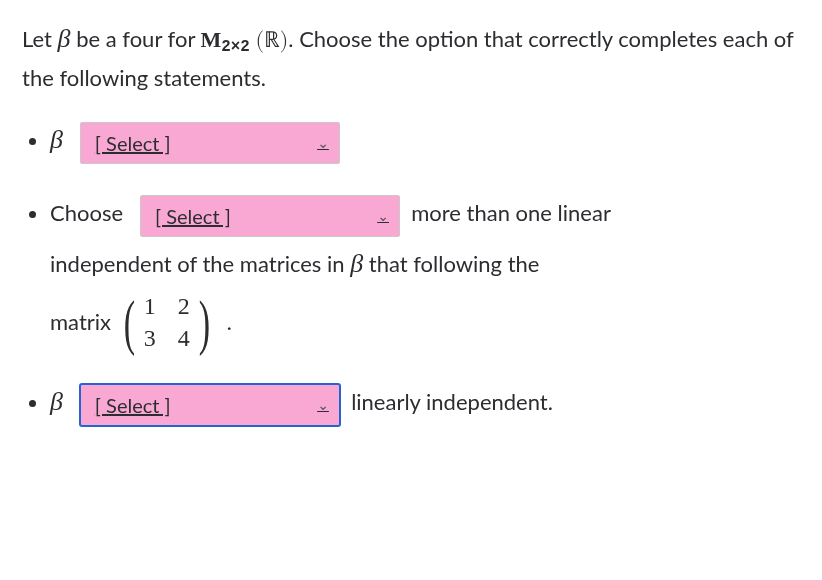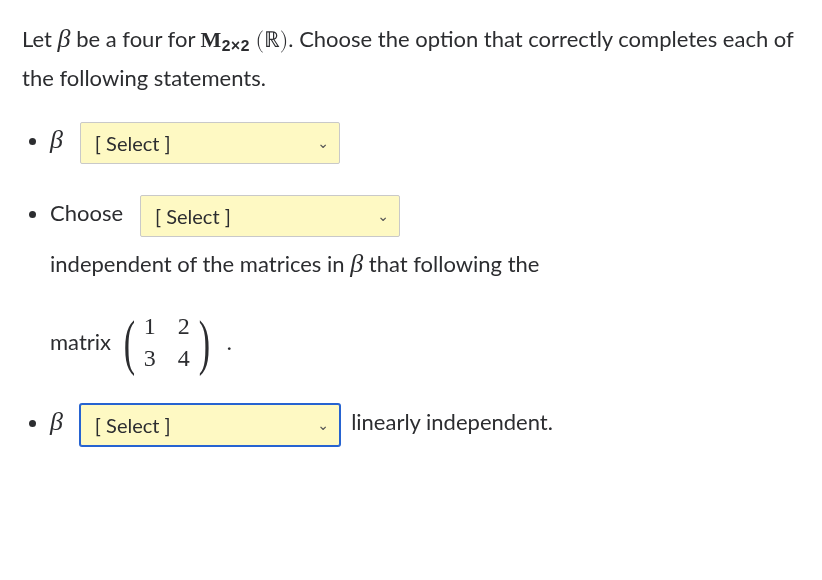--- a/index.html
+++ b/index.html
@@ -38,33 +38,34 @@
     padding-left: 28px;
     margin: 18px 0 0 0;
   }
   ul.bullets > li {
     margin-bottom: 22px;
     line-height: 2.1;
   }
   .select {
     display: inline-flex;
     align-items: center;
-    background: #fef9c3;
+    background: #f9a8d4;
     border: 1px solid #c9c9c9;
     height: 42px;
     padding: 0 10px 0 14px;
     font-size: 20px;
     color: #2c2d30;
     border-radius: 2px;
     vertical-align: middle;
     min-width: 260px;
     box-sizing: border-box;
     justify-content: space-between;
     cursor: pointer;
     line-height: normal;
+    text-decoration: underline;
   }
   .select.focused {
     border: 1px solid #2663d1;
     box-shadow: 0 0 0 1px #2663d1;
   }
   .select .chev {
     font-size: 14px;
     color: #555;
     margin-left: 20px;
   }
@@ -90,21 +91,20 @@
     column-gap: 22px;
     row-gap: 8px;
     padding: 0 4px;
   }
   .matrix-grid span { text-align: center; }
   .inline-row {
     display: flex;
     flex-wrap: wrap;
     align-items: center;
     gap: 6px;
-    margin-top: 20px;
   }
   .period {
     font-family: "Cambria Math", "STIXGeneral", serif;
     font-size: 24px;
     margin-left: 4px;
   }
 </style>
 </head>
 <body>
 
@@ -128,21 +128,21 @@
     &nbsp;
   </li>
 
   <li>
     <span>Choose</span>
     &nbsp;
     <span class="select">
       <span>[ Select ]</span>
       <span class="chev">⌄</span>
     </span>
-    &nbsp;
+    &nbsp;<span>more than one linear</span>
     <br>
     <span>independent of the matrices in </span><span class="beta">β</span><span> that following the</span>
     <div class="inline-row">
       <span>matrix</span>
       <span class="matrix-wrap">
         <span class="paren">(</span>
         <span class="matrix-grid">
           <span>1</span>
           <span>2</span>
           <span>3</span>

